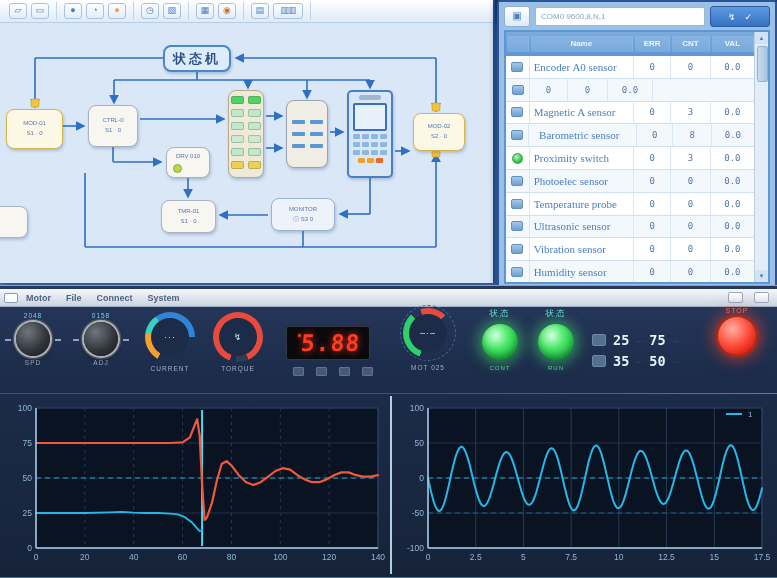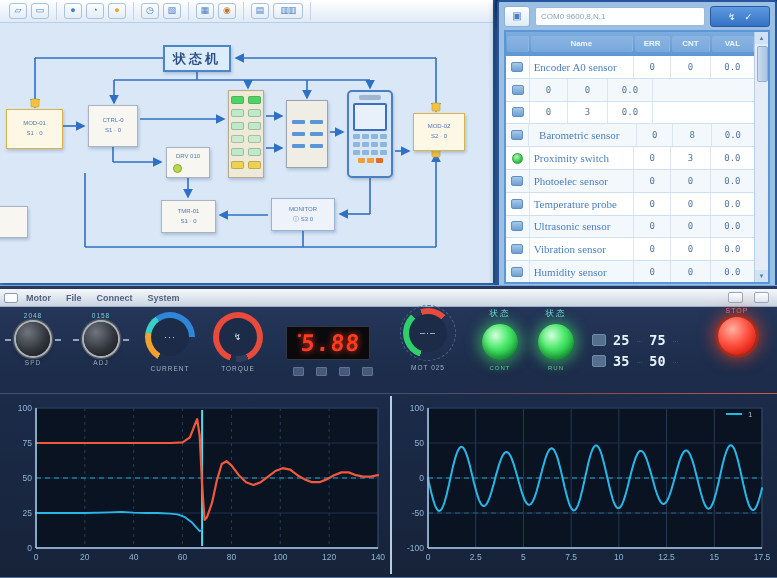--- a/index.html
+++ b/index.html
@@ -11,21 +11,21 @@
   .left-window{position:absolute;left:0;top:0;width:493px;height:283px;background:#d9e7f7;
     border-right:2px solid #24508e;box-shadow:2px 2px 6px rgba(10,30,70,.45);}
   .toolbar{height:22px;background:linear-gradient(#ffffff,#dfeaf6);border-bottom:1px solid #b9cfe6;
     display:flex;align-items:center;padding:0 2px;}
   .tb-group{display:flex;gap:4px;padding:0 7px;border-right:1px solid #c3d4e8;align-items:center;height:18px;}
   .tb-icon{width:16px;height:14px;border:1px solid #a9c2de;border-radius:3px;
     background:linear-gradient(#fdfeff,#e2edf9);font-size:9px;line-height:13px;text-align:center;}
   .tb-icon.wide{width:28px;letter-spacing:-1px;}
   #flowchart{position:relative;width:493px;height:260px;overflow:hidden;}
   #fc-svg{position:absolute;left:0;top:0;}
-  .fc-node{position:absolute;border-radius:0;display:flex;flex-direction:column;align-items:center;
+  .fc-node{position:absolute;border-radius:8px;display:flex;flex-direction:column;align-items:center;
     justify-content:center;font-size:6px;color:#5577b8;line-height:1.6;
     box-shadow:1px 2px 3px rgba(60,90,140,.28);box-sizing:border-box;}
   .fc-title{background:#ddecfb;border:2px solid #4a86c8;font-size:13px;font-weight:bold;
     color:#2d4f86;letter-spacing:3px;line-height:1;}
   .fc-yellow{background:#fdf8e6;border:1.5px solid #d9b44a;}
   .fc-white{background:#f7f6f1;border:1px solid #a9b4c0;}
   .fc-blue{background:#eef3fb;border:1px solid #9ab4d6;}
   .fc-led{background:#efe9d8;border:1px solid #b5ab8e;justify-content:flex-start;padding-top:5px;gap:5px;}
   .led-row{display:flex;gap:4px;}
   .pill{width:11px;height:6px;border-radius:2px;border:1px solid rgba(90,110,90,.35);}
@@ -324,20 +324,21 @@
               <div class="row-ic"></div>
             </div>
             <div class="td num" style="width: 38px;">0</div>
             <div class="td num" style="width: 40px;">0</div>
             <div class="td num" style="width: 45px;">0.0</div>
           </div>
           <div class="trow">
             <div class="td" style="width: 24px;">
               <div class="row-ic"></div>
             </div>
+            <div class="td name" style="width: 106px;">Magnetic A sensor</div>
             <div class="td num" style="width: 38px;">0</div>
             <div class="td num" style="width: 40px;">3</div>
             <div class="td num" style="width: 45px;">0.0</div>
           </div>
           <div class="trow">
             <div class="td" style="width: 24px;">
               <div class="row-ic"></div>
             </div>
             <div class="td name" style="width: 106px; margin-left: 6px;">Barometric sensor</div>
             <div class="td num" style="width: 38px;">0</div>

